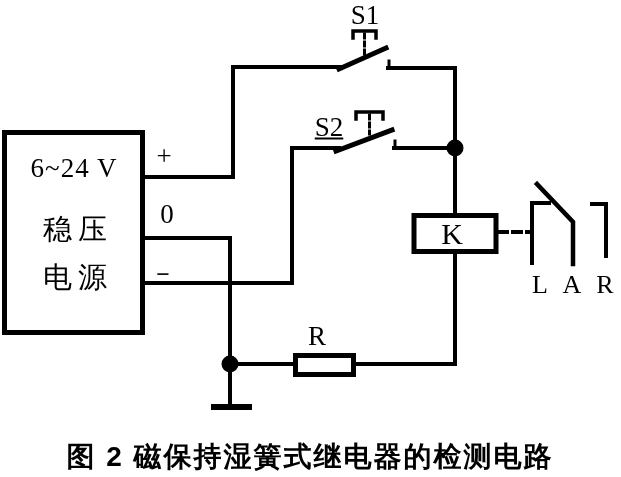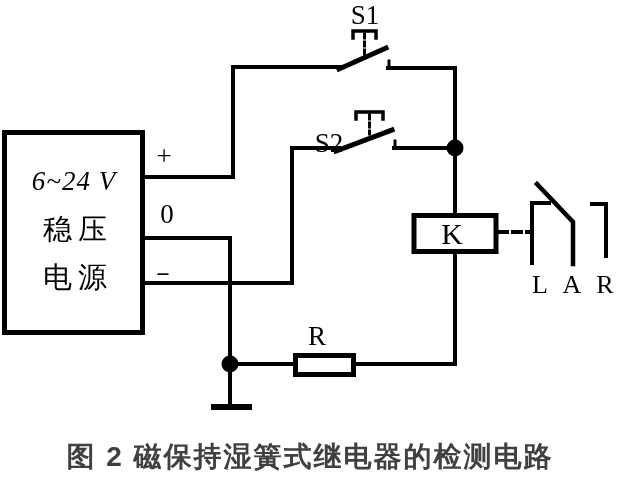--- a/index.html
+++ b/index.html
@@ -30,21 +30,21 @@
   .caption {
     position: absolute;
     left: 310px;
     top: 457px;
     transform: translate(-50%, -50%);
     font-family: "Liberation Sans", "DejaVu Sans", sans-serif;
     font-weight: 700;
     font-size: 28px;
     letter-spacing: 2px;
     white-space: nowrap;
-    color: #404040;
+    color: #000000;
   }
 </style>
 </head>
 <body>
 
 <div class="stage">
 
   <svg class="circuit-svg" width="621" height="477" viewBox="0 0 621 477">
     <g stroke="#000" fill="none" stroke-width="4" stroke-linecap="square">
 
@@ -88,30 +88,30 @@
       <circle cx="230" cy="364" r="8.5" fill="#000" stroke="none"></circle>
 
       <line x1="499" y1="232" x2="530" y2="232" stroke-dasharray="8 6"></line>
 
       <polyline points="549,203 532,203 532,263"></polyline>
       <polyline points="537,184 573,222 573,264" stroke-width="4.5"></polyline>
       <polyline points="592,204 606,204 606,256"></polyline>
     </g>
   </svg>
 
-  <div class="lbl lbl-ps-volt" style="left:74px; top:181px;font-style:italic;">6~24 V</div>
+  <div class="lbl lbl-ps-volt" style="left:74px; top:168px;">6~24 V</div>
   <div class="lbl lbl-ps-cn" style="left:78px; top:277px;">电源</div>
   <div class="lbl lbl-ps-cn" style="left:78px; top:229px;">稳压</div>
 
   <div class="lbl lbl-terminal" style="left:164px; top:156px;">+</div>
   <div class="lbl lbl-terminal" style="left:167px; top:214px;">0</div>
   <div class="lbl lbl-minus" style="left:163px; top:274px;">−</div>
 
   <div class="lbl lbl-switch" style="left:365px; top:15px;">S1</div>
-  <div class="lbl lbl-switch" style="left:329px; top:143px;">S2</div>
+  <div class="lbl lbl-switch" style="left:329px; top:127px;text-decoration:underline;">S2</div>
 
   <div class="lbl lbl-comp" style="left:452px; top:234px;">K</div>
   <div class="lbl lbl-switch" style="left:317px; top:336px;">R</div>
 
   <div class="lbl lbl-contact" style="left:540px; top:285px;">L</div>
   <div class="lbl lbl-contact" style="left:572px; top:285px;">A</div>
   <div class="lbl lbl-contact" style="left:605px; top:285px;">R</div>
 
   <div class="caption">图 2 磁保持湿簧式继电器的检测电路</div>
 

